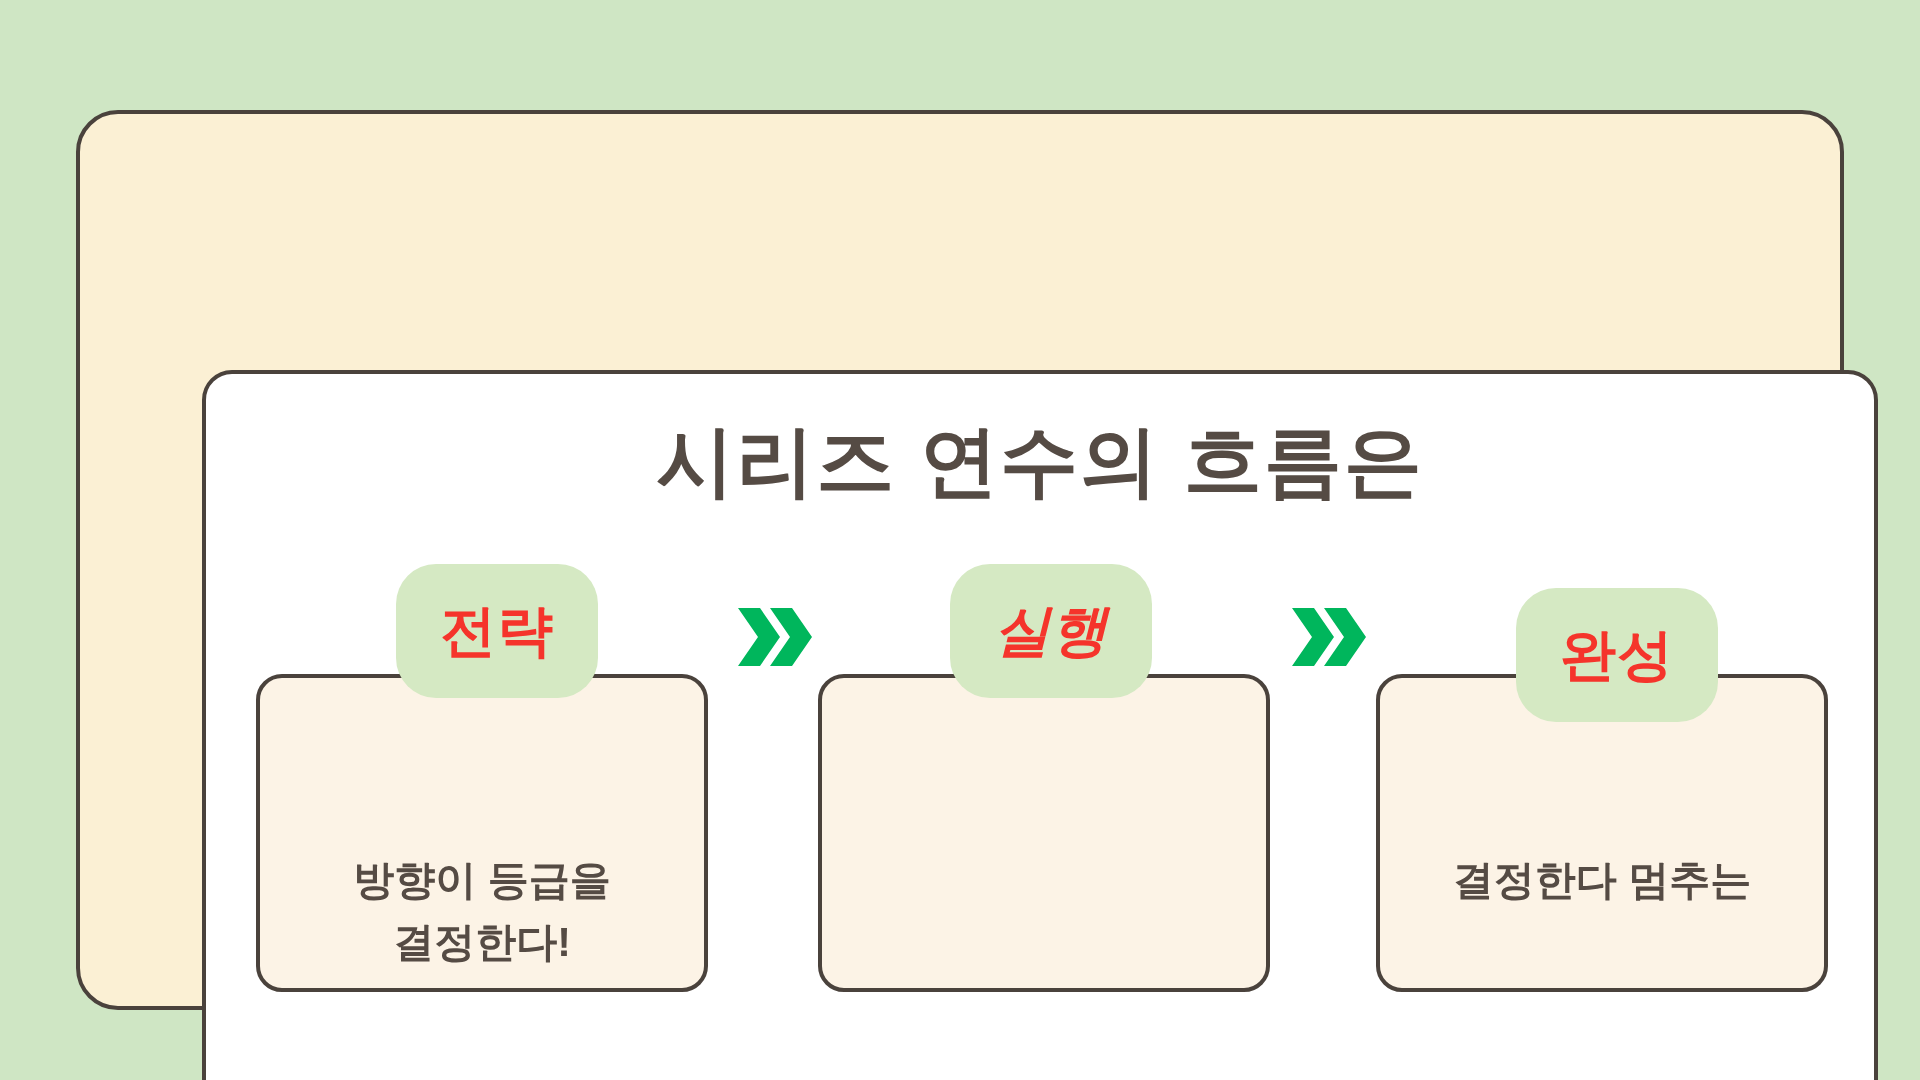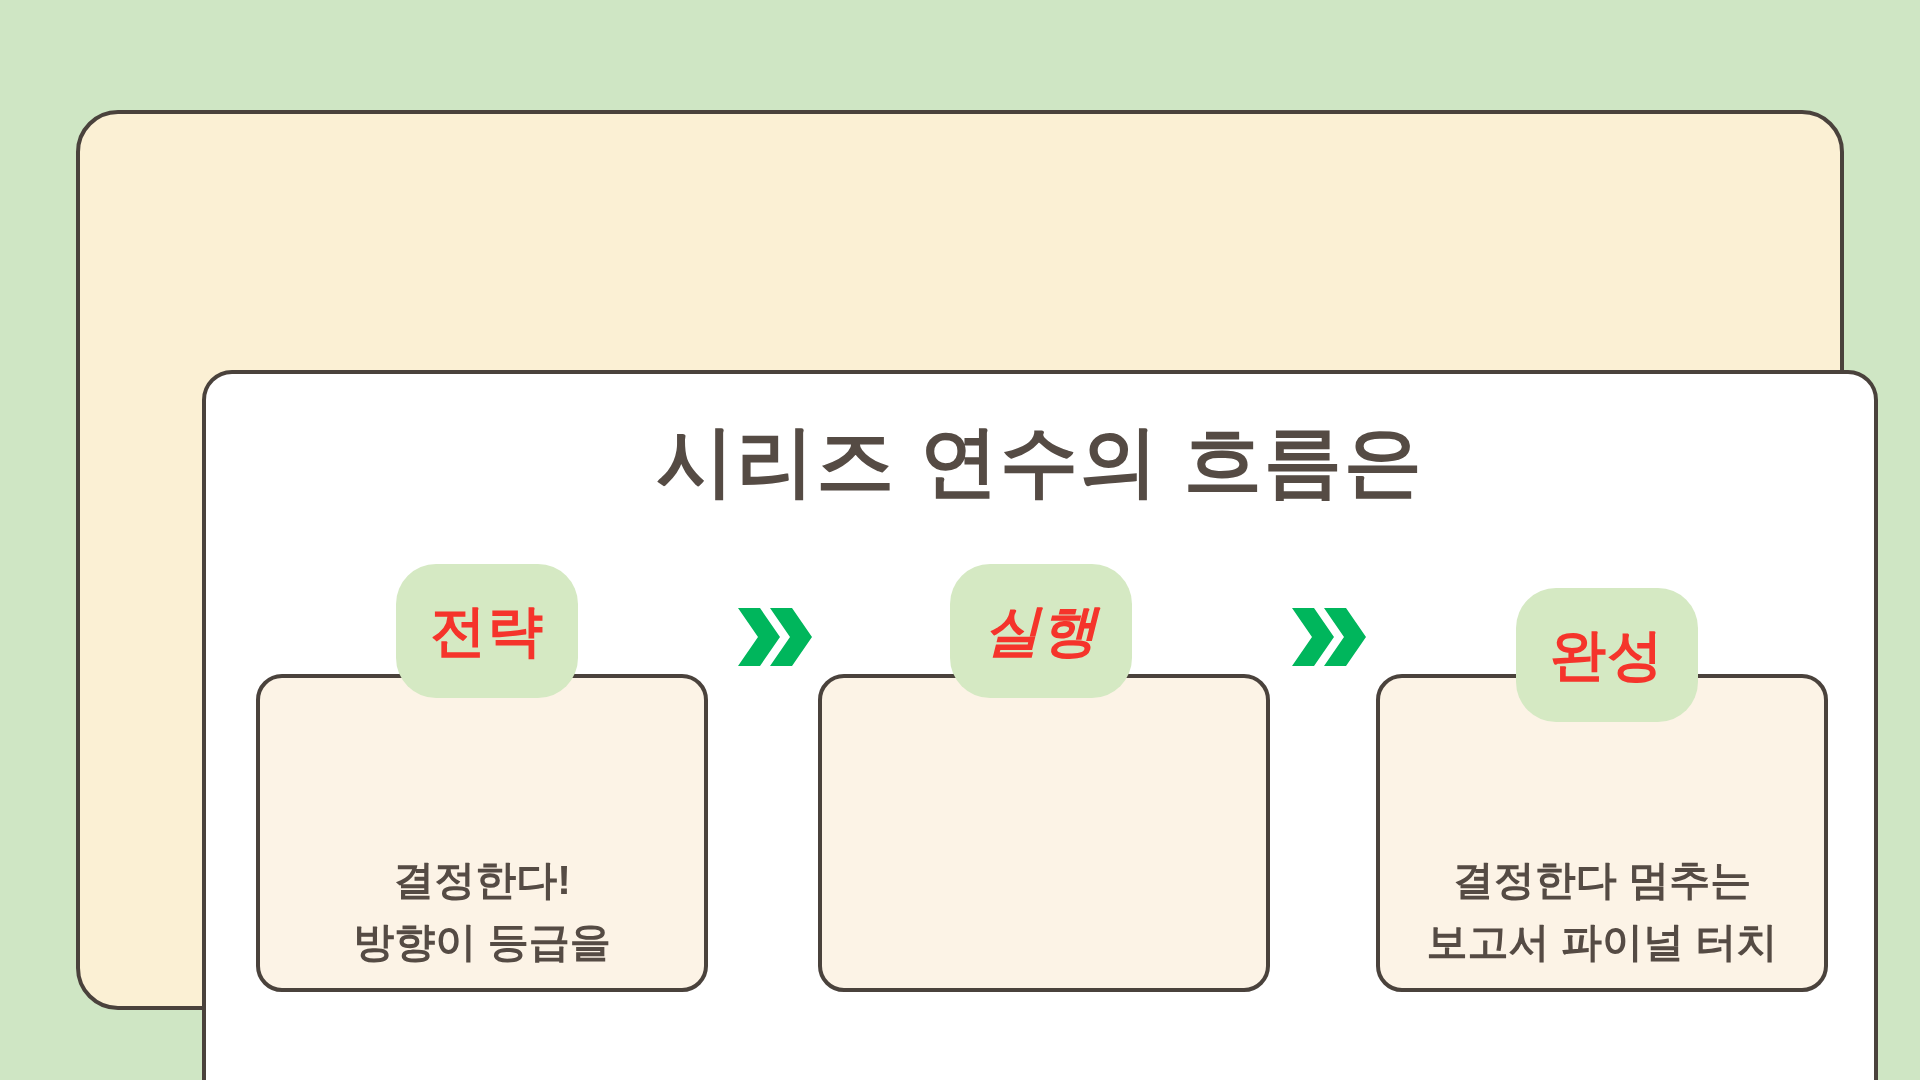--- a/index.html
+++ b/index.html
@@ -98,21 +98,21 @@
     left: 50%;
     transform: translateX(-50%);
     min-width: 182px;
     height: 134px;
     box-sizing: border-box;
     background: #d5e9c3;
     border-radius: 40px;
     display: flex;
     align-items: center;
     justify-content: center;
-    padding: 0 34px;
+    padding: 0 44px;
     z-index: 3;
   }
   .step-badge .badge-text {
     font-size: 56px;
     font-weight: 800;
     color: #f5342b;
     letter-spacing: 1px;
     line-height: 1;
     white-space: nowrap;
   }
@@ -160,22 +160,22 @@
 
     <div class="inner-panel">
 
       <div class="page-title">시리즈 연수의 흐름은</div>
 
       <div class="steps-row">
 
         <div class="step step-1">
           <div class="step-card">
             <div class="step-body">
+              <span class="line">방향이 등급을</span>
               <span class="line">결정한다!</span>
-              <span class="line">방향이 등급을</span>
             </div>
           </div>
           <div class="step-badge">
             <span class="badge-text">전략</span>
           </div>
         </div>
 
         <div class="arrow arrow-1">
           <svg viewBox="0 0 78 66" xmlns="http://www.w3.org/2000/svg">
             <path d="M2 4 L24 4 L44 33 L24 62 L2 62 L22 33 Z" fill="#00b65c"></path>
@@ -197,21 +197,20 @@
           <svg viewBox="0 0 78 66" xmlns="http://www.w3.org/2000/svg">
             <path d="M2 4 L24 4 L44 33 L24 62 L2 62 L22 33 Z" fill="#00b65c"></path>
             <path d="M34 4 L56 4 L76 33 L56 62 L34 62 L54 33 Z" fill="#00b65c"></path>
           </svg>
         </div>
 
         <div class="step step-3">
           <div class="step-card">
             <div class="step-body">
               <span class="line">결정한다 멈추는</span>
-              <span class="line">보고서 파이널 터치</span>
             </div>
           </div>
           <div class="step-badge">
             <span class="badge-text">완성</span>
           </div>
         </div>
 
       </div>
     </div>
   </div>

